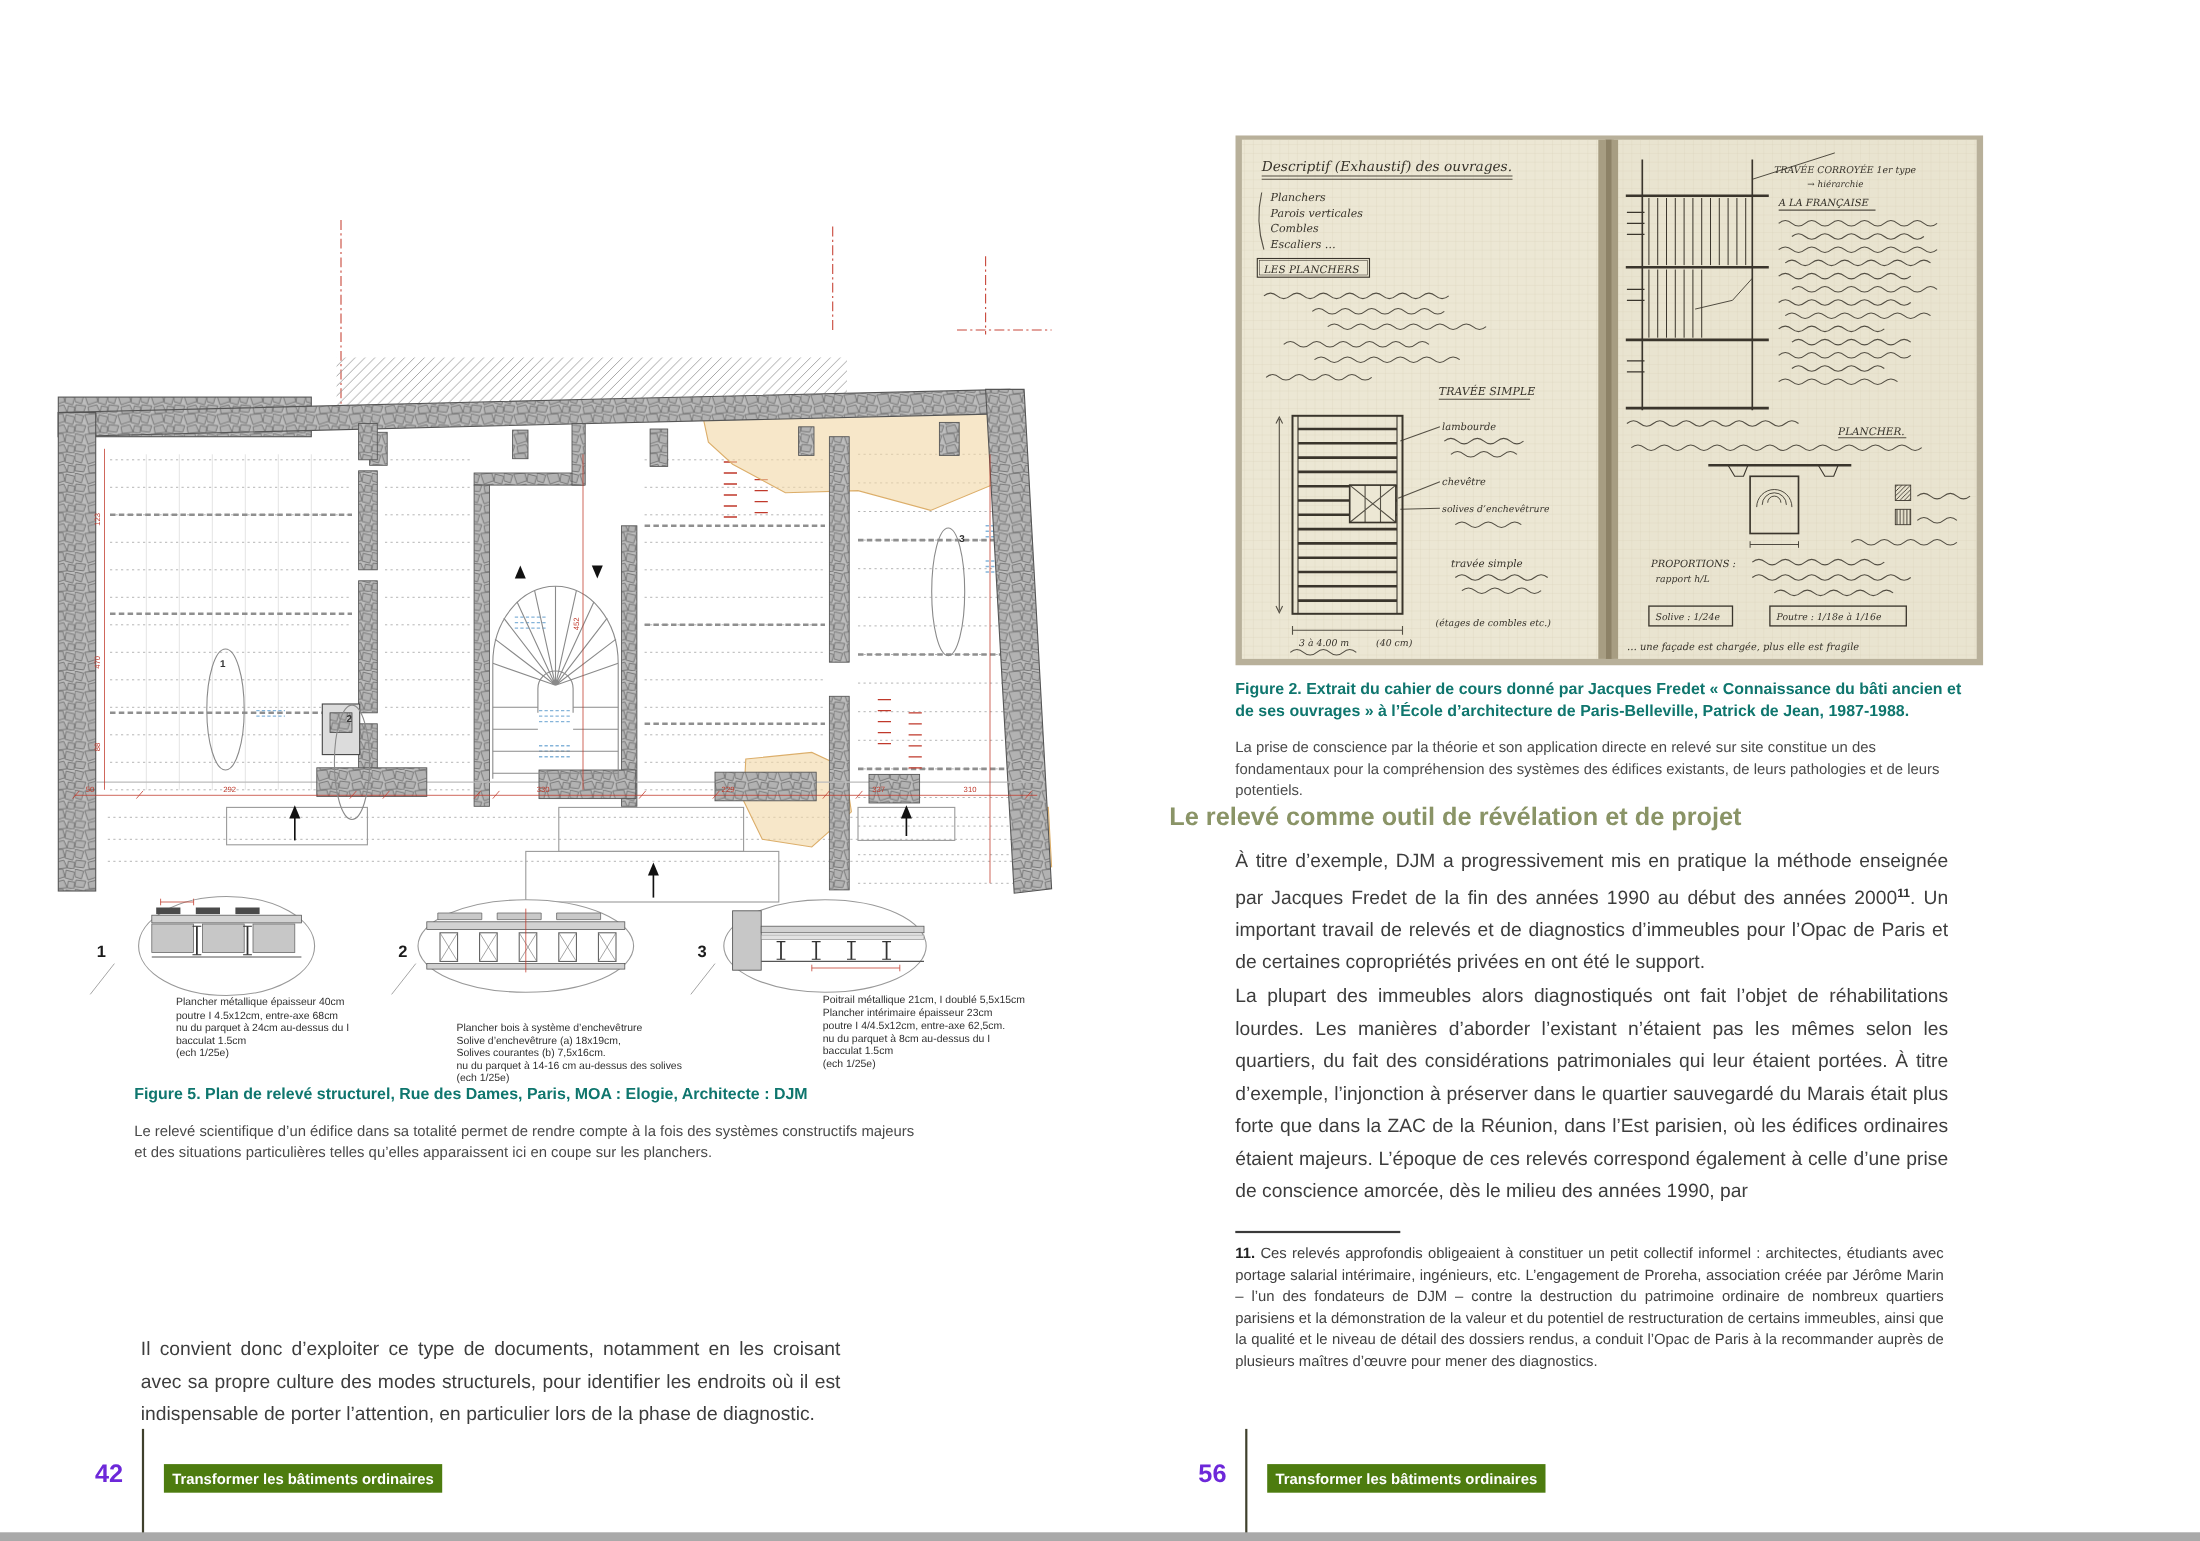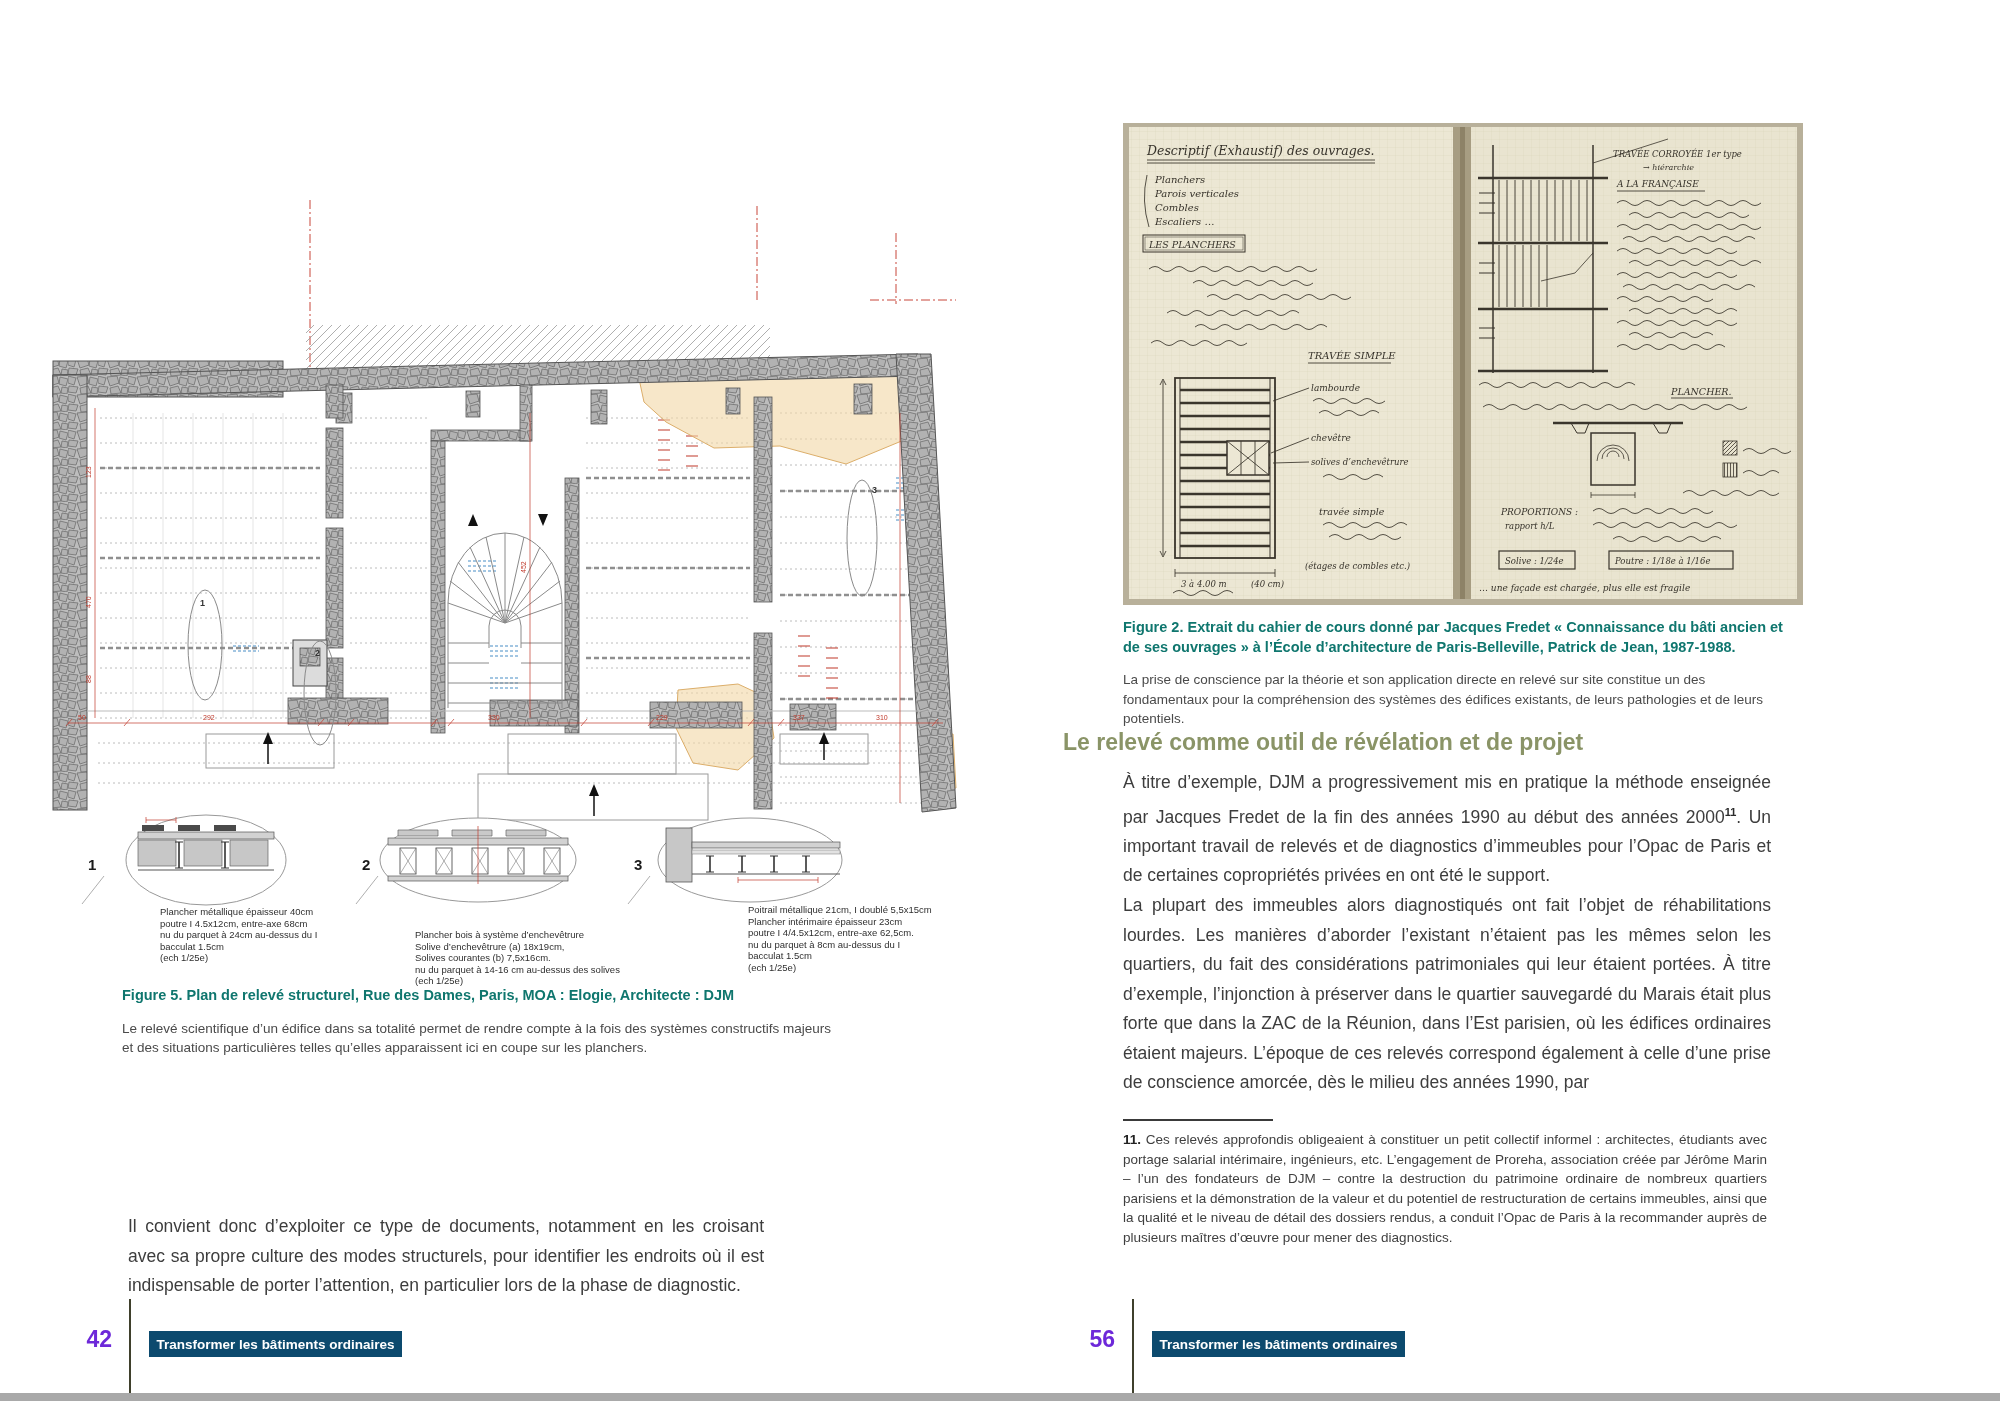--- a/index.html
+++ b/index.html
@@ -10,21 +10,21 @@
   .caption-title{font-size:14.5px;line-height:19.5px;font-weight:bold;color:#0f766e;}
   .caption-body{font-size:13.5px;line-height:19.5px;color:#4a4a4a;margin-top:13px;}
   .body-par{font-size:17.5px;line-height:29.5px;color:#3d3d3d;text-align:justify;}
   .section-heading{font-size:23px;font-weight:bold;color:#8a9467;}
   .detail-block{font-size:9.5px;line-height:11.5px;color:#2f2f2f;}
   .footnote{font-size:13.5px;line-height:19.5px;color:#3f3f3f;text-align:justify;}
   .footnote b{color:#222;}
   .fnref{font-weight:bold;font-size:11px;color:#2b2b2b;}
   .page-num{font-size:23px;font-weight:bold;color:#6d28d9;text-align:right;}
   .footer-line{width:2px;height:95px;background:#3f402c;}
-  .footer-badge{width:253px;height:26px;background:#0c4a6e;color:#ffffff;font-size:13.5px;
+  .footer-badge{width:253px;height:26px;background:#4d7c0f;color:#ffffff;font-size:13.5px;
                 font-weight:bold;display:flex;align-items:center;justify-content:center;}
   .bottom-bar{left:0;top:1393px;width:2000px;height:8px;background:#a9a9a9;}
   
   .hw-text{font-family:"DejaVu Serif",serif;font-style:italic;fill:#36322a;}
   .hw{stroke:#3a352c;stroke-width:1;fill:none;opacity:.85;}
 </style>
 </head>
 <body>
 
 <div id="canvas">

